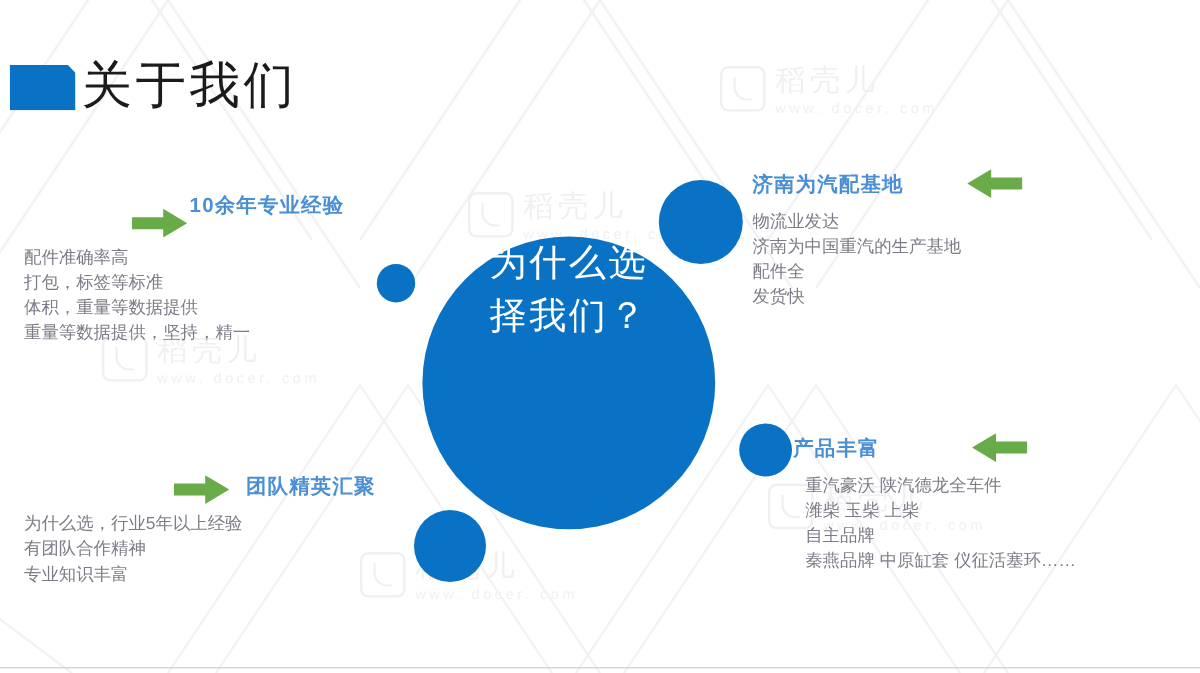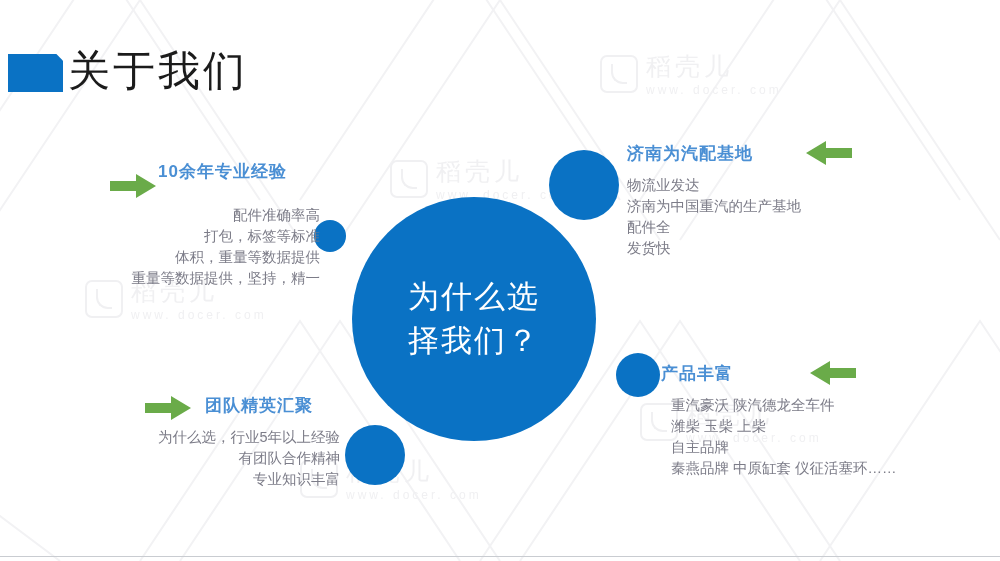--- a/index.html
+++ b/index.html
@@ -69,21 +69,21 @@
     width: 244px;
     height: 244px;
   }
   .circle-main-text {
     position: absolute;
     left: 352px;
     top: 197px;
     width: 244px;
     height: 244px;
     display: flex;
-    align-items: center;
+    align-items: flex-start;
     justify-content: center;
     color: #ffffff;
     font-size: 31px;
     line-height: 44px;
     text-align: center;
     letter-spacing: 2px;
   }
   .circle-main-text span { display: block; width: 160px; }
   .circle-tr { left: 549px; top: 150px; width: 70px; height: 70px; }
   .circle-l  { left: 314px; top: 220px; width: 32px; height: 32px; }
@@ -104,21 +104,21 @@
     letter-spacing: 1px;
     white-space: nowrap;
   }
   .block p {
     margin: 0;
     font-size: 14.5px;
     line-height: 21px;
     color: #7c7c88;
     white-space: nowrap;
   }
-  .block.right-align { text-align: right; }
+  .block.right-align { }
   .block.left-align  { text-align: left; }
 
   .blk-tl-head { left: 158px; top: 161px; }
   .blk-tl-body { left: 20px;  top: 205px; width: 300px; }
   .blk-bl-head { left: 205px; top: 395px; }
   .blk-bl-body { left: 20px;  top: 427px; width: 320px; }
   .blk-tr-head { left: 627px; top: 143px; }
   .blk-tr-body { left: 627px; top: 175px; }
   .blk-br-head { left: 661px; top: 363px; }
   .blk-br-body { left: 671px; top: 395px; }

